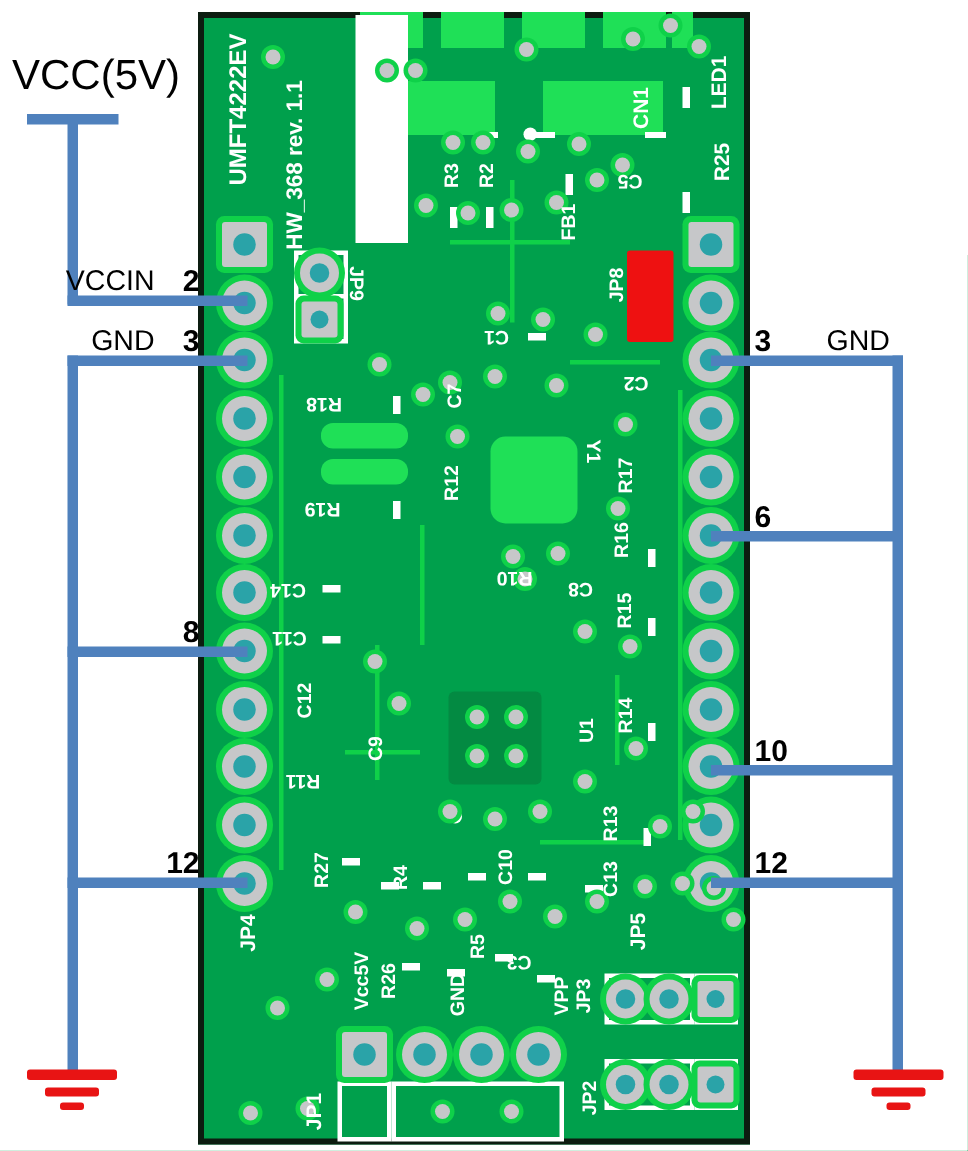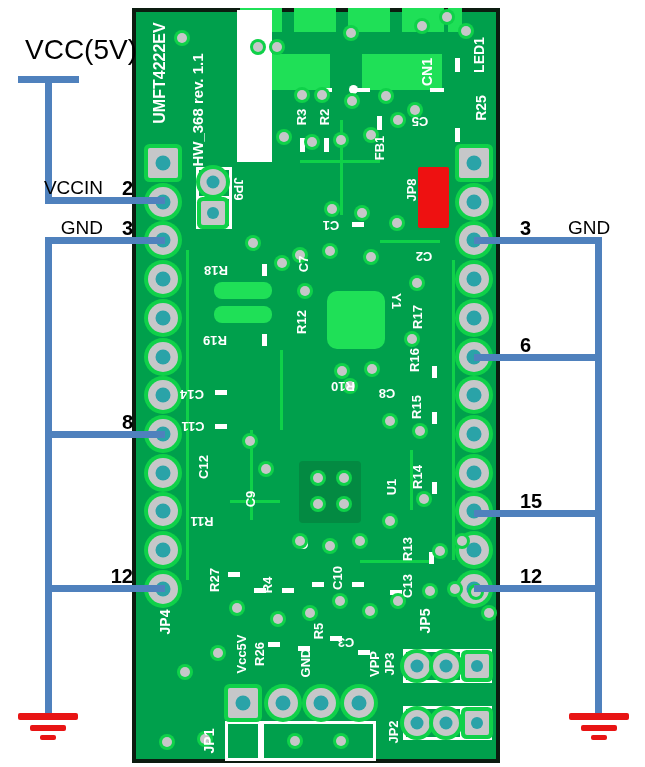--- a/index.html
+++ b/index.html
@@ -10,21 +10,21 @@
   .f{position:absolute;}
   .box{position:absolute;border:3px solid #ffffff;box-sizing:border-box;}
   .via{position:absolute;border-radius:50%;background:#c6c7c9;box-shadow:0 0 0 3px #0fd149;}
   .pad{position:absolute;background:#c6c7c9;box-shadow:0 0 0 4px #0fd149;}
   .hole{position:absolute;left:50%;top:50%;transform:translate(-50%,-50%);
         border-radius:50%;background:#2aa3a8;}
   .silk{position:absolute;color:#ffffff;font-weight:bold;white-space:nowrap;
         transform-origin:center;line-height:1;}
   .wire{position:absolute;background:#4f81bd;}
   .gbar{position:absolute;background:#e81414;border-radius:2px;}
-  .ann{position:absolute;color:#000000;font-size:19px;line-height:22px;height:22px;white-space:nowrap;margin-left:17px;}
+  .ann{position:absolute;color:#000000;font-size:19px;line-height:22px;height:22px;white-space:nowrap;}
   .ann.num{font-weight:bold;font-size:20px;}
   .ann.big{font-size:28px;line-height:32px;height:32px;}
 </style>
 </head>
 <body>
 
 <div id="stage">
   <div id="board"></div>
   <div id="vcc-label" class="ann big" style="left:8px;top:34px;">VCC(5V)</div>
 <div class="f" style="left: 240px; top: 8px; width: 42px; height: 24px; background: rgb(31, 224, 87); border-radius: 0px;"></div>
@@ -317,21 +317,21 @@
     <div class="wire" style="left: 45px; top: 431px; width: 120px; height: 7px;"></div>
     <div class="ann num" style="right: 512px; top: 411px;">8</div>
     <div class="wire" style="left: 45px; top: 585px; width: 120px; height: 7px;"></div>
     <div class="ann num" style="right: 512px; top: 565px;">12</div>
     <div class="wire" style="left: 474px; top: 237px; width: 128px; height: 7px;"></div>
     <div class="ann num" style="left: 503px; top: 217px;">3</div>
     <div class="ann" style="left: 551px; top: 217px;">GND</div>
     <div class="wire" style="left: 474px; top: 354px; width: 128px; height: 7px;"></div>
     <div class="ann num" style="left: 503px; top: 334px;">6</div>
     <div class="wire" style="left: 474px; top: 510px; width: 128px; height: 7px;"></div>
-    <div class="ann num" style="left: 503px; top: 490px;">15</div>
+    <div class="ann num" style="left: 503px; top: 490px;">10</div>
     <div class="wire" style="left: 474px; top: 585px; width: 128px; height: 7px;"></div>
     <div class="ann num" style="left: 503px; top: 565px;">12</div>
     <div class="gbar" style="left: 18px; top: 713px; width: 60px; height: 7px;"></div>
     <div class="gbar" style="left: 30px; top: 725px; width: 36px; height: 6px;"></div>
     <div class="gbar" style="left: 40px; top: 735px; width: 16px; height: 5px;"></div>
     <div class="gbar" style="left: 569px; top: 713px; width: 60px; height: 7px;"></div>
     <div class="gbar" style="left: 581px; top: 725px; width: 36px; height: 6px;"></div>
     <div class="gbar" style="left: 591px; top: 735px; width: 16px; height: 5px;"></div>
   </div>
 

